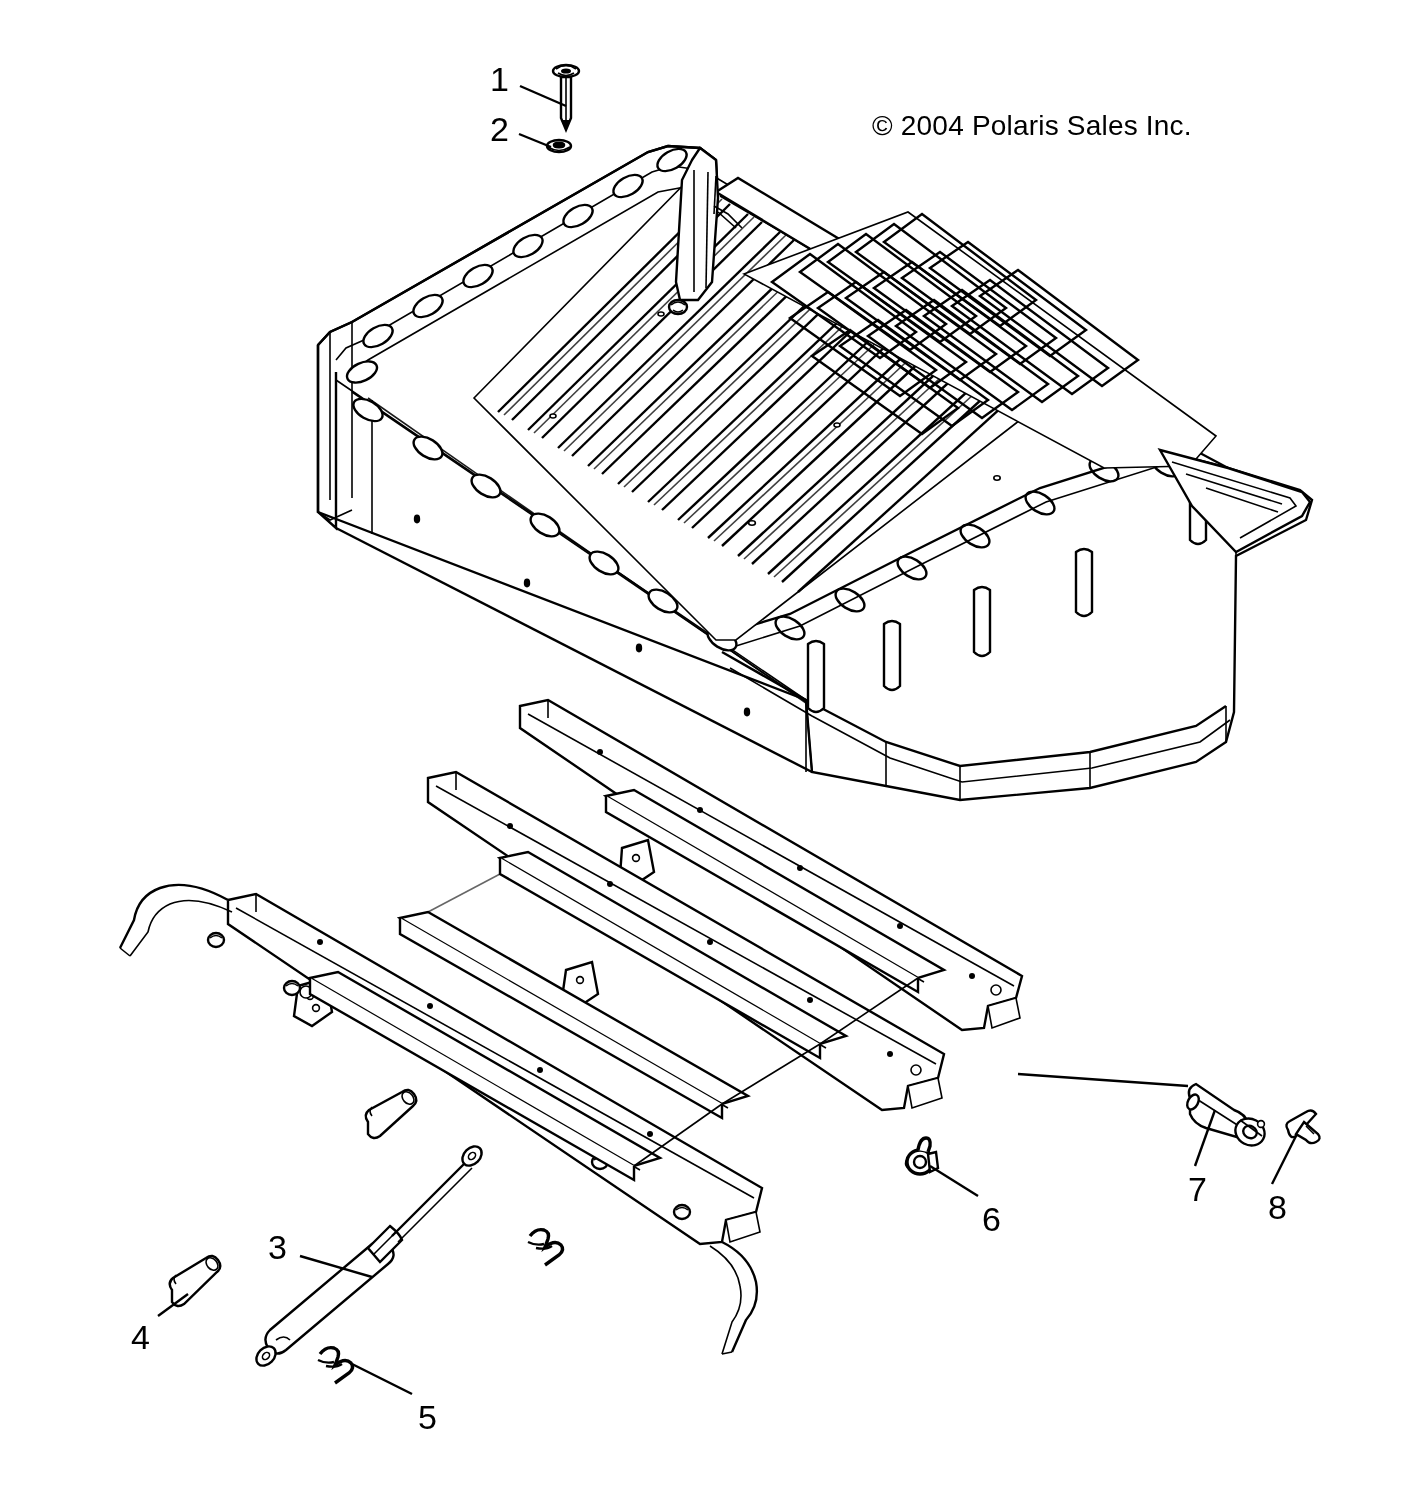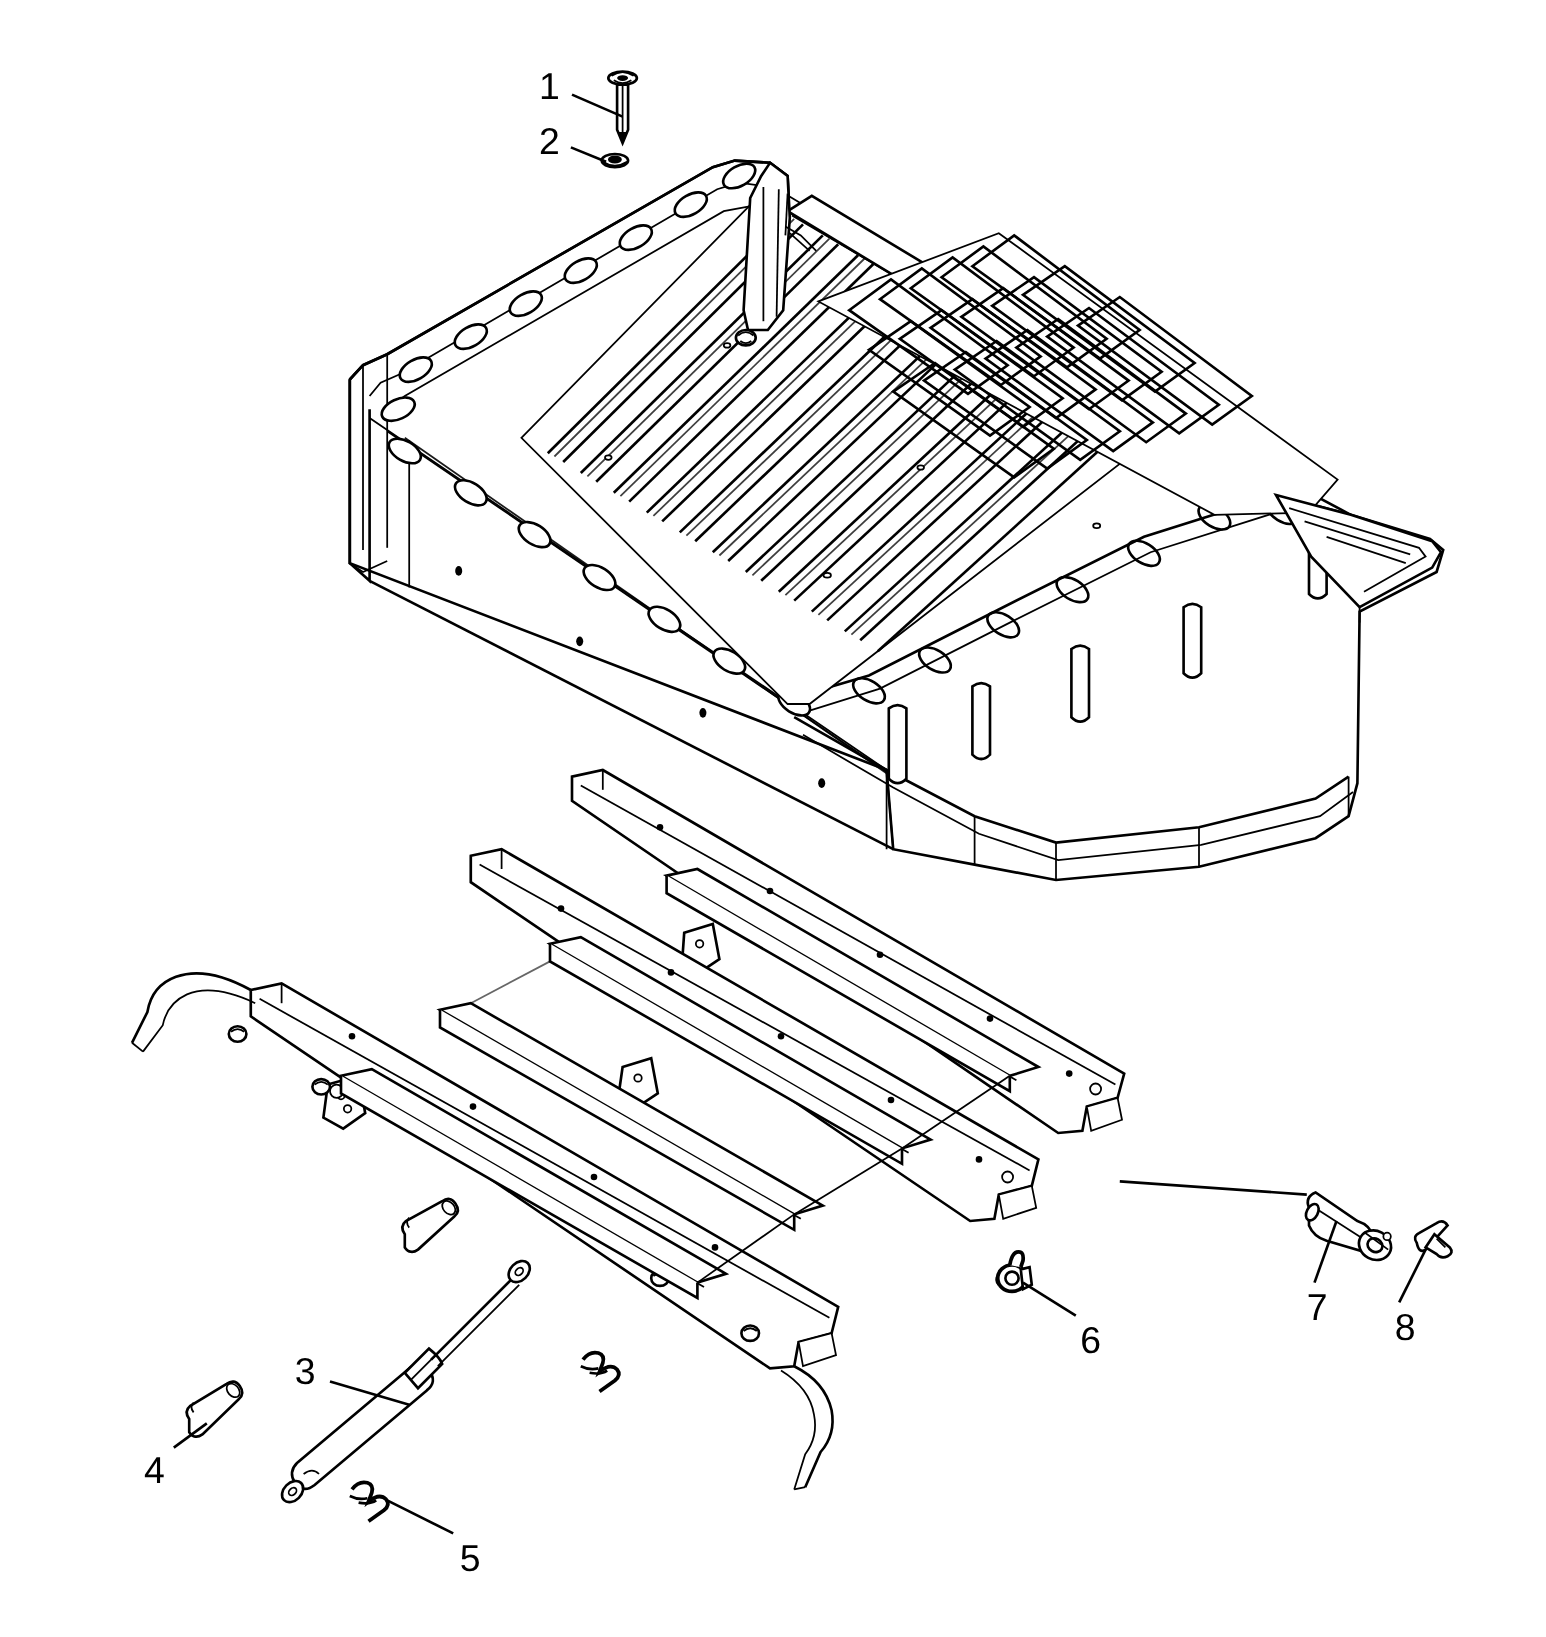--- a/index.html
+++ b/index.html
@@ -440,20 +440,21 @@
 
     <g>
       <path d="M1288 1130 q-4 -6 2 -9 L1306 1112 q6 -4 10 2 l-20 22 q-6 4 -8 -6 Z" class="ln w2 fillw"></path>
       <path d="M1304 1122 L1318 1134 q4 5 -2 8 q-6 3 -10 -2 L1296 1134 Z" class="ln w2 fillw"></path>
       <path d="M1306 1126 L1314 1134" class="ln w1"></path>
     </g>
     <line x1="1272" y1="1184" x2="1296" y2="1136" class="ln w2"></line>
 
   </svg>
 
+  <div class="copyright-notice">© 2004 Polaris Sales Inc.</div>
 
   <div class="callout-num" style="left:490px; top:62px;">1</div>
   <div class="callout-num" style="left:490px; top:112px;">2</div>
   <div class="callout-num" style="left:268px; top:1230px;">3</div>
   <div class="callout-num" style="left:131px; top:1320px;">4</div>
   <div class="callout-num" style="left:418px; top:1400px;">5</div>
   <div class="callout-num" style="left:982px; top:1202px;">6</div>
   <div class="callout-num" style="left:1188px; top:1172px;">7</div>
   <div class="callout-num" style="left:1268px; top:1190px;">8</div>
 

